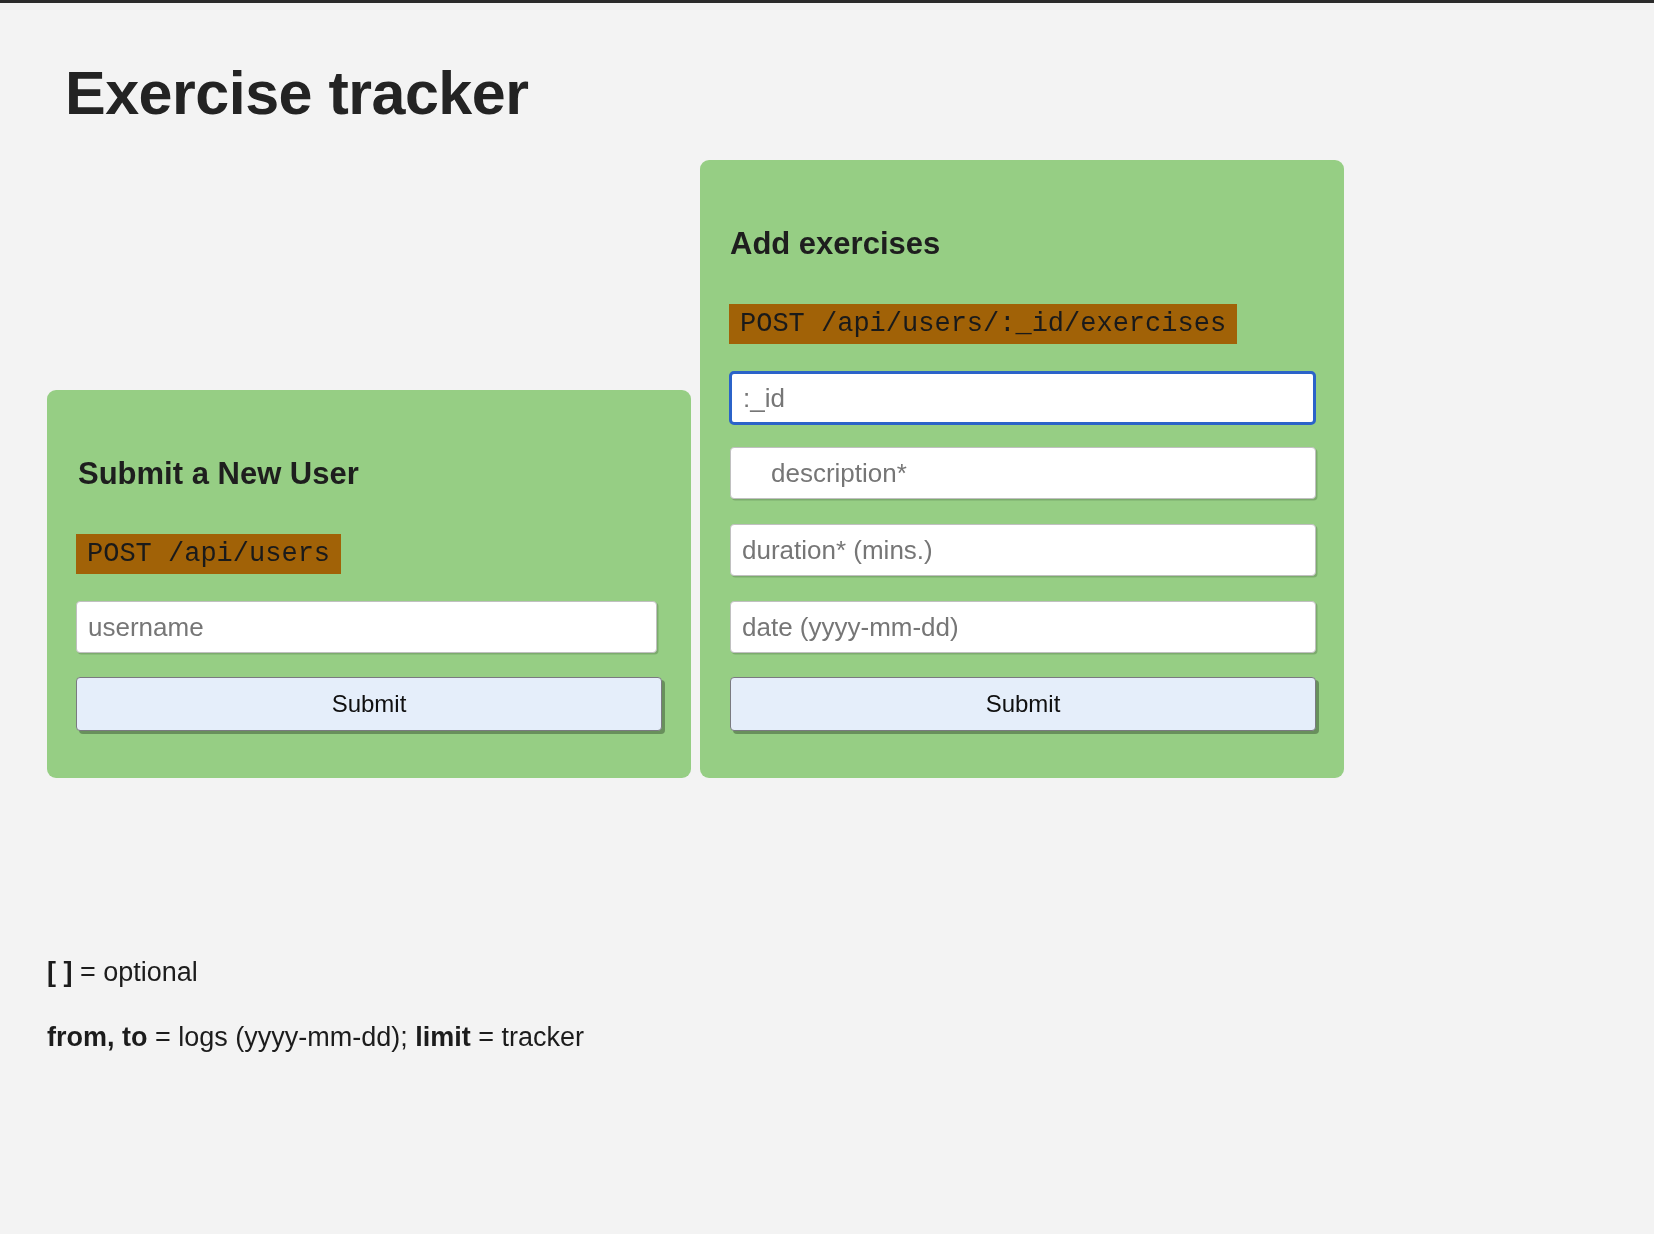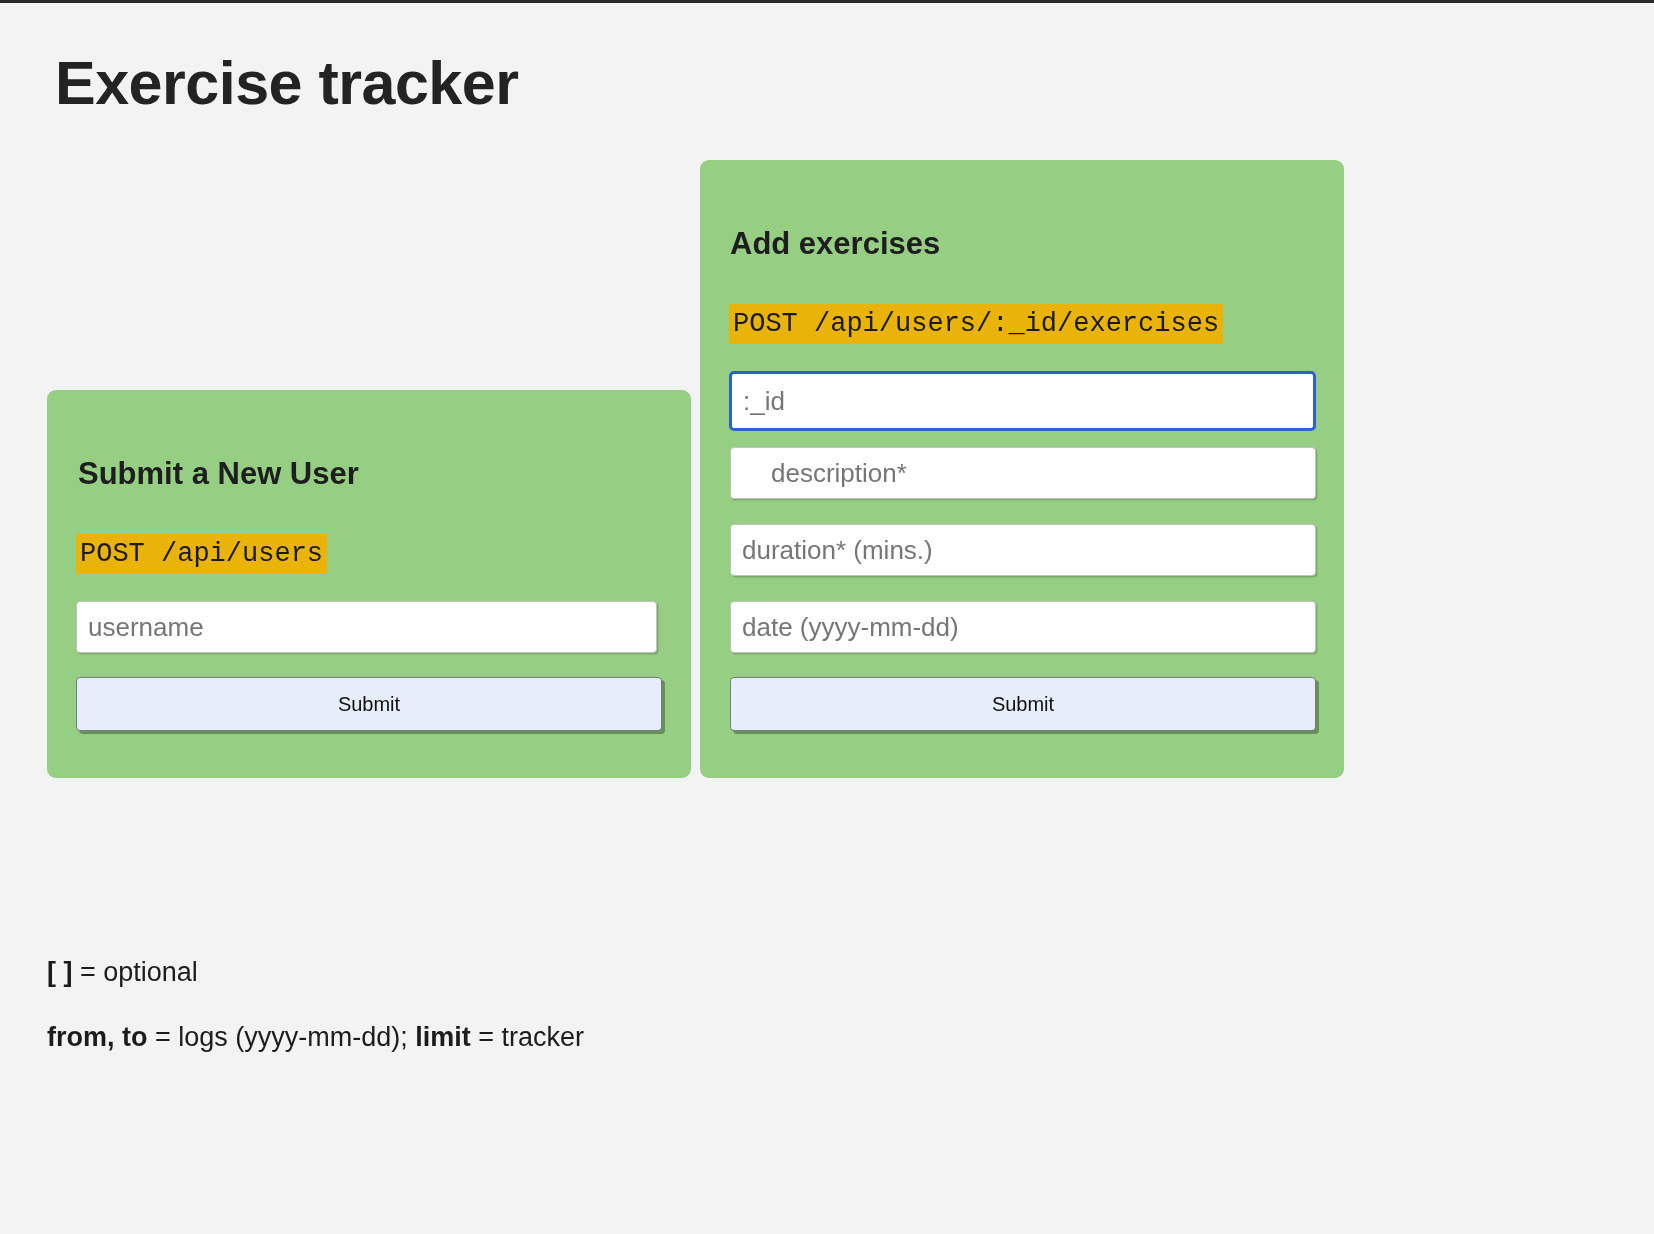--- a/index.html
+++ b/index.html
@@ -31,21 +31,21 @@
   }
   .page-title {
     position: absolute;
     left: 47px;
     top: 42px;
     font-size: 61px;
     font-weight: bold;
     letter-spacing: -0.5px;
     line-height: 1.1;
     color: #232323;
-    margin: 8px;
+    margin: 18px;
   }
 
   
   .card {
     position: absolute;
     background: #96ce84;
     border-radius: 9px;
     box-sizing: border-box;
   }
   #card-create-user {
@@ -65,26 +65,26 @@
   .card-title {
     font-size: 31px;
     font-weight: bold;
     color: #1e1e1e;
     margin: 0;
     position: absolute;
   }
 
   .code {
     font-family: "Liberation Mono", "DejaVu Sans Mono", monospace;
-    background: #eab308;
+    background: #a16207;
     color: #1a1a1a;
     font-size: 27px;
     line-height: 1.35;
     white-space: pre;
-    padding: 2px 4px;
+    padding: 2px 11px;
   }
   .code-line {
     position: absolute;
   }
   #code-post-users { left: 76px; top: 534px; }
   #code-post-exercises { left: 729px; top: 304px; }
 
   .field {
     position: absolute;
     box-sizing: border-box;
@@ -108,33 +108,33 @@
     box-shadow: none;
   }
 
   .btn-submit {
     position: absolute;
     box-sizing: border-box;
     background: #e5eefa;
     border: 1.5px solid #7a7a80;
     border-radius: 4px;
     font-family: "Liberation Sans", sans-serif;
-    font-size: 20px;
+    font-size: 24px;
     color: #101010;
     text-align: center;
     box-shadow: 3px 3px 0 rgba(0,0,0,0.30);
     cursor: pointer;
   }
 
   
   #input-username { left: 76px; top: 601px; width: 581px; height: 52px; }
   #btn-submit-user { left: 76px; top: 677px; width: 586px; height: 54px; }
 
   
-  #input-user-id     { left: 729px; top: 371px; width: 587px; height: 60px; }
+  #input-user-id     { left: 729px; top: 371px; width: 587px; height: 54px; }
   #input-description { left: 730px; top: 447px; width: 586px; height: 52px; padding-left: 40px; }
   #input-duration    { left: 730px; top: 524px; width: 586px; height: 52px; }
   #input-date        { left: 730px; top: 601px; width: 586px; height: 52px; }
   #btn-submit-exercise { left: 730px; top: 677px; width: 586px; height: 54px; }
 
   
   .note {
     position: absolute;
     font-size: 27px;
     line-height: 1.3;

